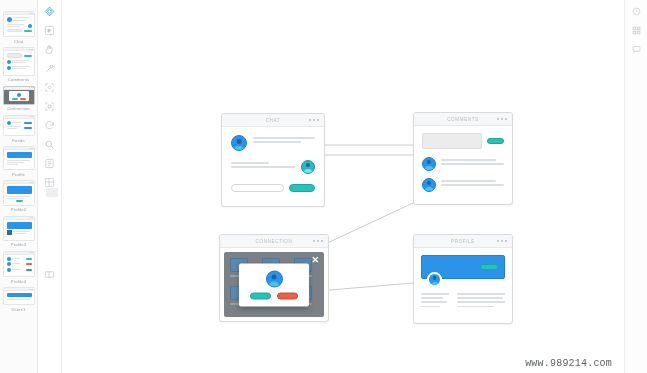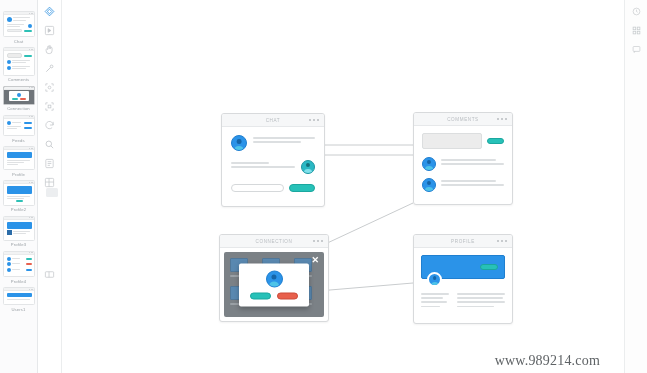--- a/index.html
+++ b/index.html
@@ -163,23 +163,23 @@
   
   #right-sidebar {
     position: absolute; right: 0; top: 0; width: 23px; height: 373px;
     background: #fdfdfd; border-left: 1px solid #ebedee;
     display: flex; flex-direction: column; align-items: center; padding-top: 5px; gap: 7px;
   }
   .rtool { width: 12px; height: 12px; display:flex; align-items:center; justify-content:center; color:#c6cacd; }
   .rtool svg { width: 9px; height: 9px; display:block; }
 
   #watermark {
-    position: absolute; right: 24px; bottom: 4px;
-    font-size: 14px; color: #5e6265; letter-spacing: .2px;
-    font-family: Liberation Serif, serif;
+    position: absolute; right: 12px; bottom: 4px;
+    font-size: 10px; color: #5e6265; letter-spacing: .2px;
+    font-family: Liberation Mono, monospace;
   }
 </style>
 </head>
 <body>
 
 <div id="app">
 
   <div id="left-sidebar">
 
     <div class="search-row">

